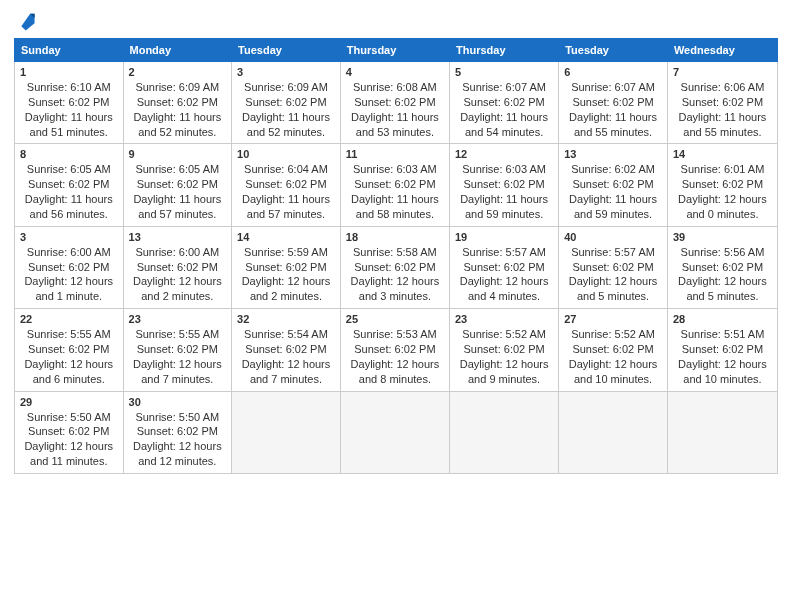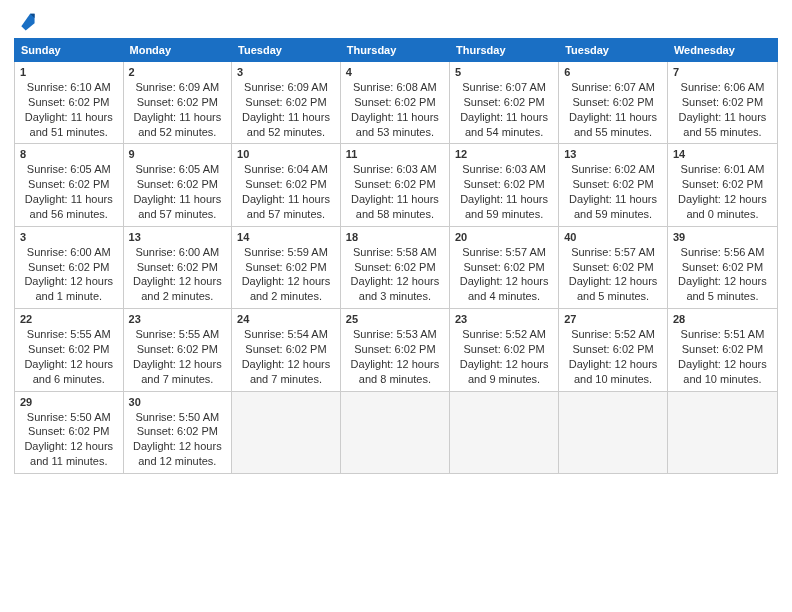--- a/index.html
+++ b/index.html
@@ -198,21 +198,21 @@
           </td>
           <td>
             <span class="day-num">14</span>
             <div class="day-info">Sunrise: 5:59 AM<br>Sunset: 6:02 PM<br>Daylight: 12 hours and 2 minutes.</div>
           </td>
           <td>
             <span class="day-num">18</span>
             <div class="day-info">Sunrise: 5:58 AM<br>Sunset: 6:02 PM<br>Daylight: 12 hours and 3 minutes.</div>
           </td>
           <td>
-            <span class="day-num">20</span>
+            <span class="day-num">19</span>
             <div class="day-info">Sunrise: 5:57 AM<br>Sunset: 6:02 PM<br>Daylight: 12 hours and 4 minutes.</div>
           </td>
           <td>
             <span class="day-num">40</span>
             <div class="day-info">Sunrise: 5:57 AM<br>Sunset: 6:02 PM<br>Daylight: 12 hours and 5 minutes.</div>
           </td>
           <td>
             <span class="day-num">39</span>
             <div class="day-info">Sunrise: 5:56 AM<br>Sunset: 6:02 PM<br>Daylight: 12 hours and 5 minutes.</div>
           </td>
@@ -220,21 +220,21 @@
         <tr>
           <td>
             <span class="day-num">22</span>
             <div class="day-info">Sunrise: 5:55 AM<br>Sunset: 6:02 PM<br>Daylight: 12 hours and 6 minutes.</div>
           </td>
           <td>
             <span class="day-num">23</span>
             <div class="day-info">Sunrise: 5:55 AM<br>Sunset: 6:02 PM<br>Daylight: 12 hours and 7 minutes.</div>
           </td>
           <td>
-            <span class="day-num">24</span>
+            <span class="day-num">32</span>
             <div class="day-info">Sunrise: 5:54 AM<br>Sunset: 6:02 PM<br>Daylight: 12 hours and 7 minutes.</div>
           </td>
           <td>
             <span class="day-num">25</span>
             <div class="day-info">Sunrise: 5:53 AM<br>Sunset: 6:02 PM<br>Daylight: 12 hours and 8 minutes.</div>
           </td>
           <td>
             <span class="day-num">23</span>
             <div class="day-info">Sunrise: 5:52 AM<br>Sunset: 6:02 PM<br>Daylight: 12 hours and 9 minutes.</div>
           </td>

